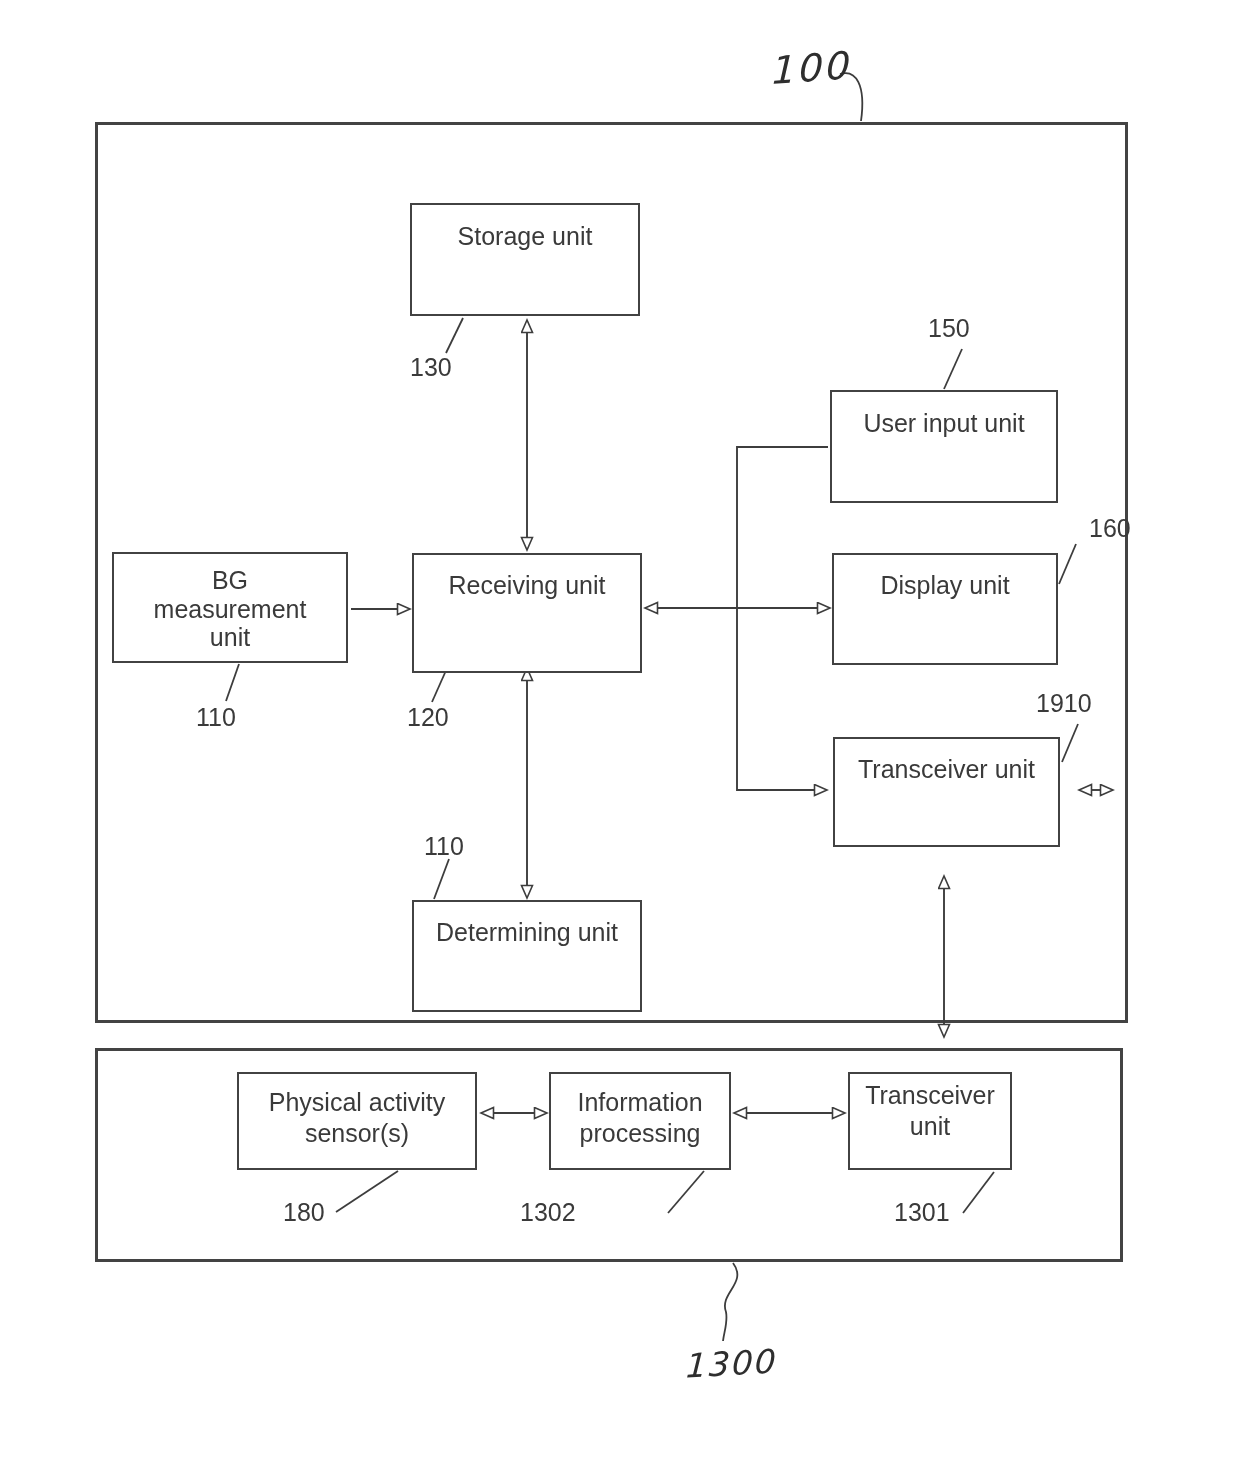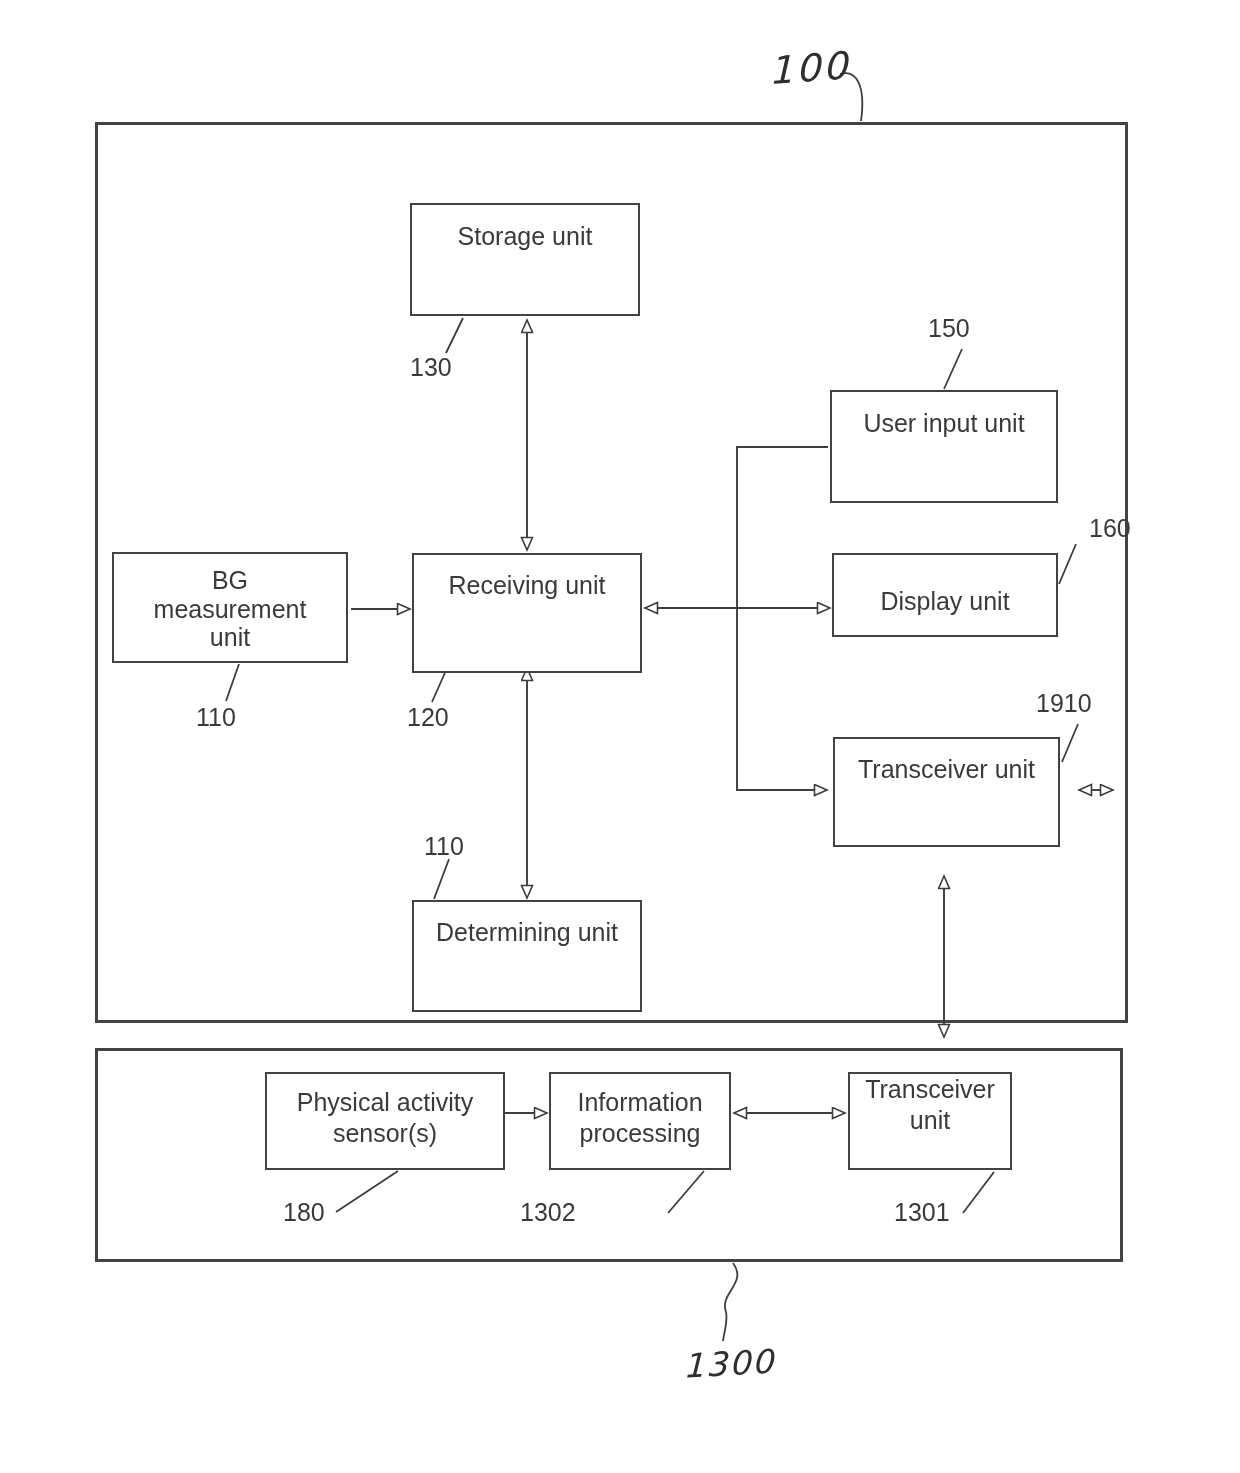--- a/index.html
+++ b/index.html
@@ -43,26 +43,26 @@
     font-size: 25px;
     line-height: 1.14;
     color: #3a3a3a;
   }
   .unit-line { display: block; }
 
   #box-storage            { left: 410px; top: 203px;  width: 230px; height: 113px; padding-top: 17px; }
   #box-user-input         { left: 830px; top: 390px;  width: 228px; height: 113px; padding-top: 17px; }
   #box-bg                 { left: 112px; top: 552px;  width: 236px; height: 111px; padding-top: 12px; }
   #box-receiving          { left: 412px; top: 553px;  width: 230px; height: 120px; padding-top: 16px; }
-  #box-display            { left: 832px; top: 553px;  width: 226px; height: 84px; padding-top: 32px; }
+  #box-display            { left: 832px; top: 553px;  width: 226px; height: 112px; padding-top: 16px; }
   #box-transceiver-main   { left: 833px; top: 737px;  width: 227px; height: 110px; padding-top: 16px; }
   #box-determining        { left: 412px; top: 900px;  width: 230px; height: 112px; padding-top: 16px; }
-  #box-physical           { left: 237px; top: 1072px; width: 240px; height: 98px;  padding-top: 13px; line-height: 1.25; margin-left: 28px; }
+  #box-physical           { left: 237px; top: 1072px; width: 240px; height: 98px;  padding-top: 13px; line-height: 1.25; }
   #box-information        { left: 549px; top: 1072px; width: 182px; height: 98px;  padding-top: 13px; line-height: 1.25; }
-  #box-transceiver-lower  { left: 848px; top: 1072px; width: 164px; height: 98px;  padding-top: 0; line-height: 1.25; }
+  #box-transceiver-lower  { left: 848px; top: 1072px; width: 164px; height: 98px;  padding-top: 6px; line-height: 1.25; }
 
   .ref-label {
     position: absolute;
     z-index: 3;
     font-size: 25px;
     color: #3a3a3a;
     white-space: nowrap;
   }
   #ref-130  { left: 410px;  top: 353px; }
   #ref-150  { left: 928px;  top: 314px; }

